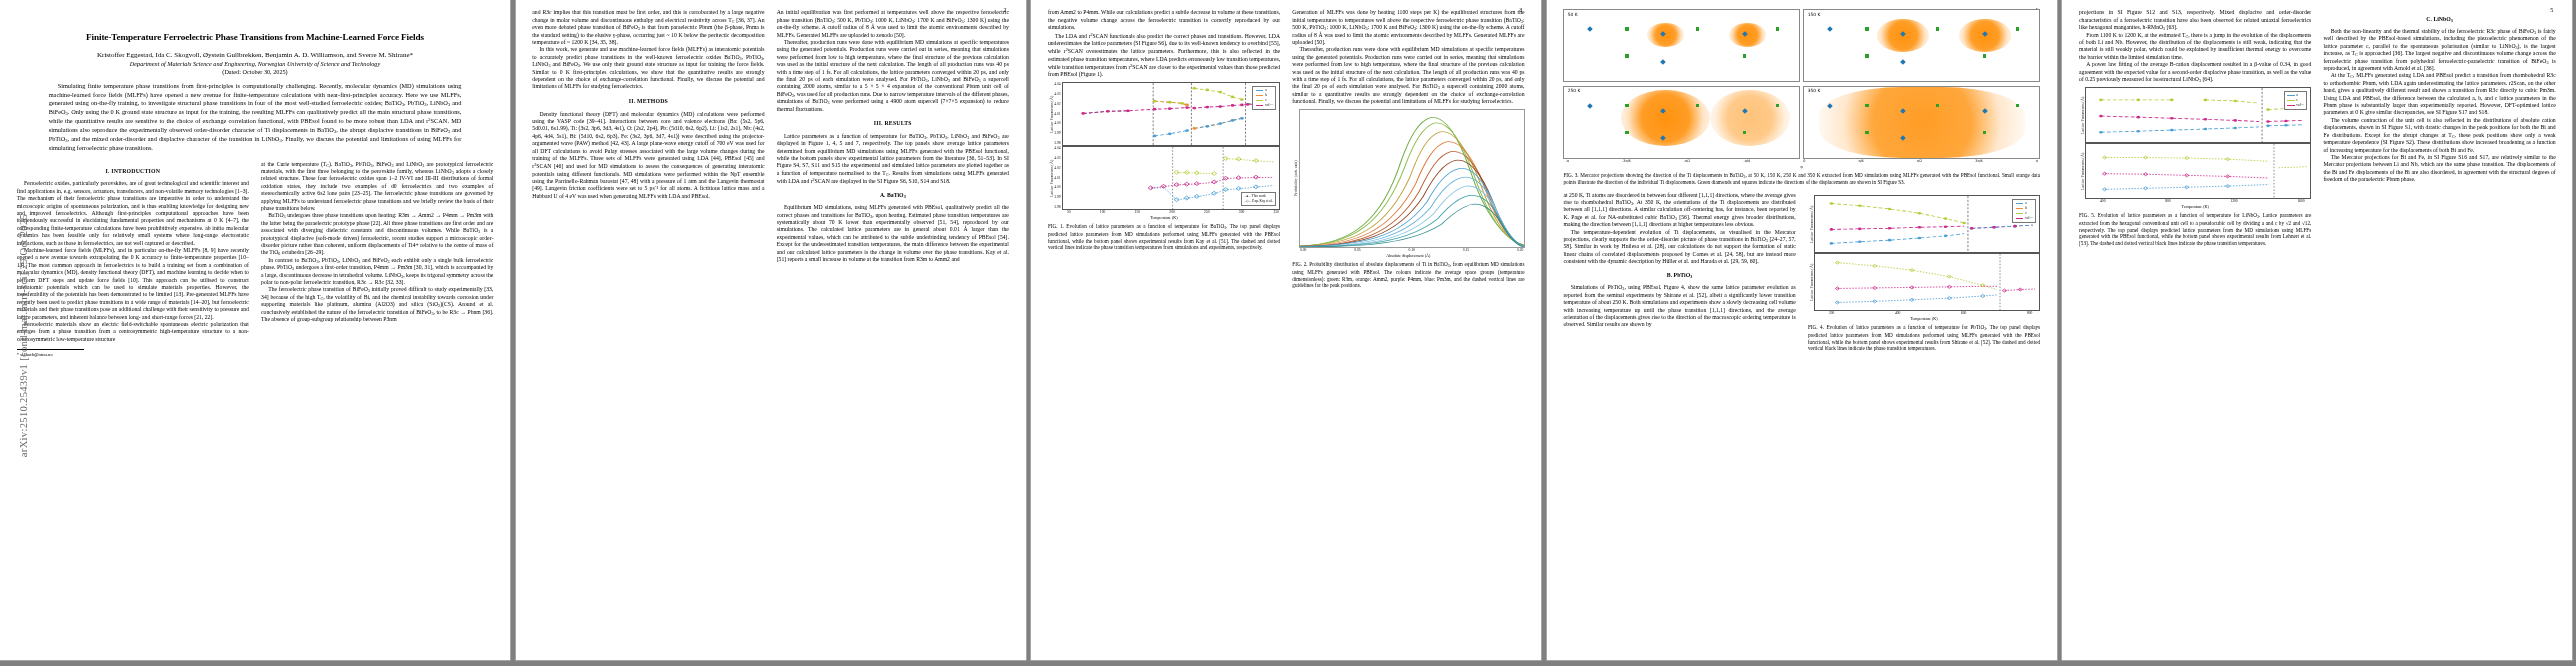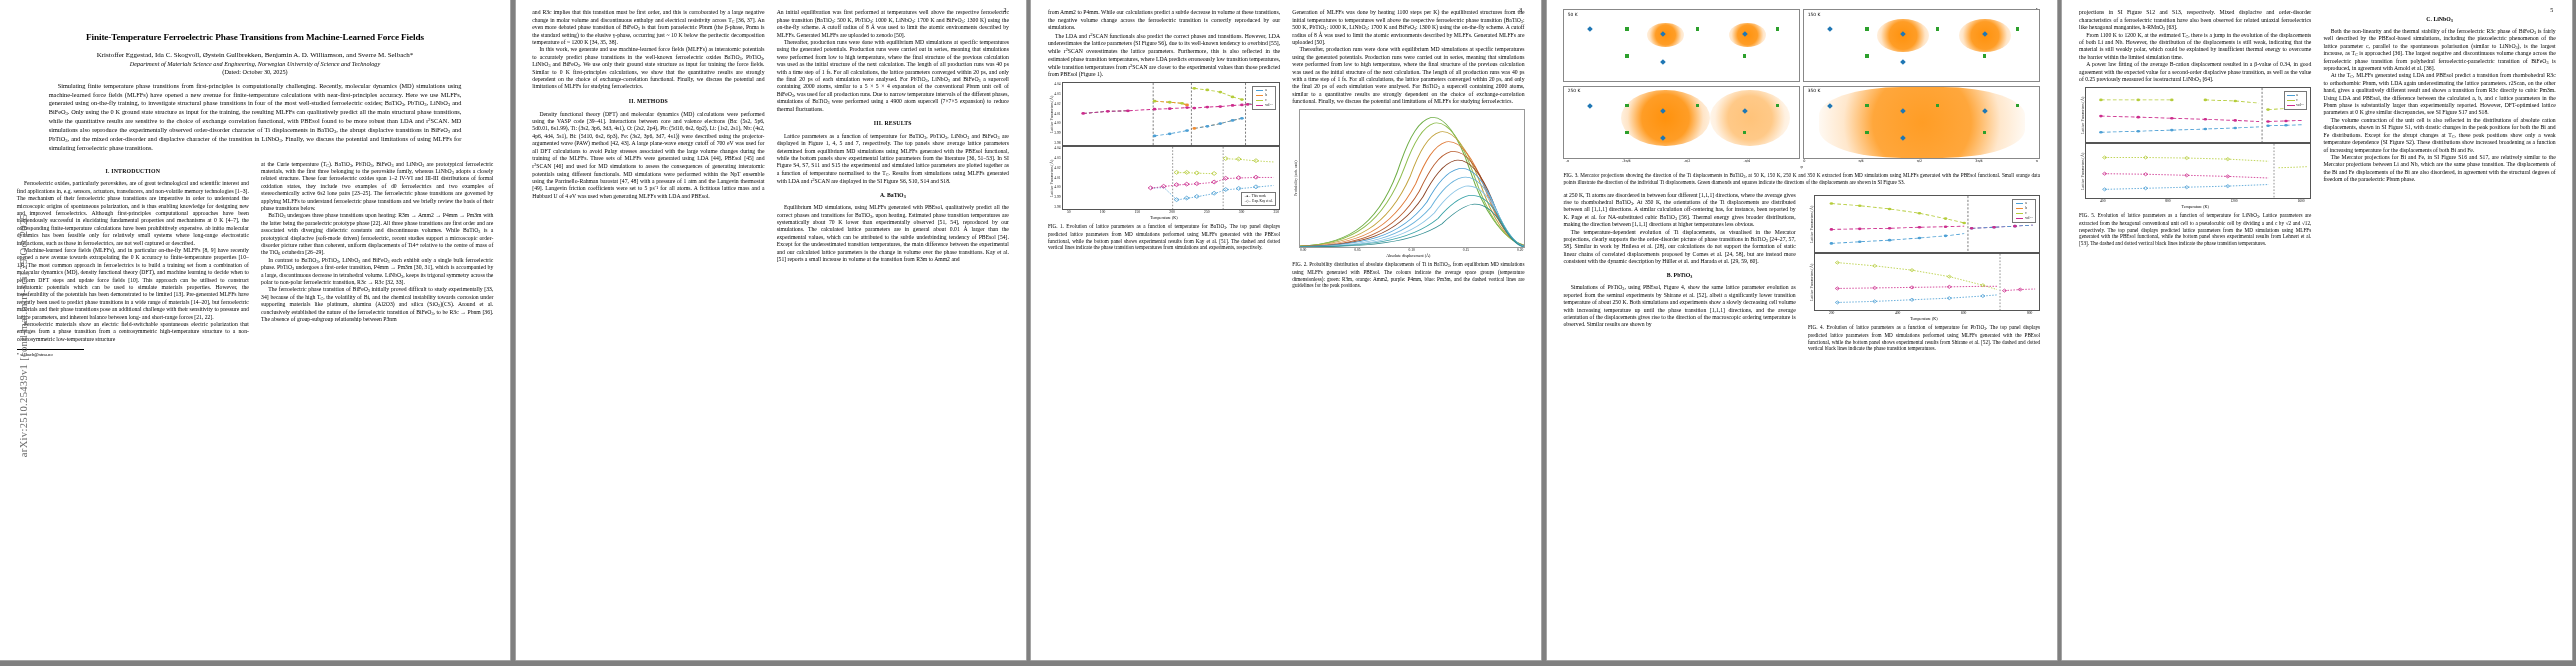--- a/index.html
+++ b/index.html
@@ -186,21 +186,21 @@
 </style>
 </head>
 <body>
 
 <div id="viewport">
 
   <div class="page">
     <div class="arxiv-stamp">arXiv:2510.25439v1  [cond-mat.mtrl-sci]  29 Oct 2025</div>
 
     <div class="title">Finite-Temperature Ferroelectric Phase Transitions from Machine-Learned Force Fields</div>
-    <div class="authors">Kristoffer Eggestad, Ida C. Skogvoll, Øystein Gullbrekken, Benjamin A. D. Williamson, and Sverre M. Selbach*</div>
+    <div class="authors">Kristoffer Eggestad, Ida C. Skogvoll, Øystein Gullbrekken, Benjamin A. D. Williamson, and Sverre M. Shirane*</div>
     <div class="affil">Department of Materials Science and Engineering, Norwegian University of Science and Technology</div>
     <div class="dated">(Dated: October 30, 2025)</div>
     <div class="abstract">Simulating finite temperature phase transitions from first-principles is computationally challenging. Recently, molecular dynamics (MD) simulations using machine-learned force fields (MLFFs) have opened a new avenue for finite-temperature calculations with near-first-principles accuracy. Here we use MLFFs, generated using on-the-fly training, to investigate structural phase transitions in four of the most well-studied ferroelectric oxides; BaTiO<sub>3</sub>, PbTiO<sub>3</sub>, LiNbO<sub>3</sub> and BiFeO<sub>3</sub>. Only using the 0 K ground state structure as input for the training, the resulting MLFFs can qualitatively predict all the main structural phase transitions, while the quantitative results are sensitive to the choice of exchange correlation functional, with PBEsol found to be more robust than LDA and r<sup>2</sup>SCAN. MD simulations also reproduce the experimentally observed order-disorder character of Ti displacements in BaTiO<sub>3</sub>, the abrupt displacive transitions in BiFeO<sub>3</sub> and PbTiO<sub>3</sub>, and the mixed order-disorder and displacive character of the transition in LiNbO<sub>3</sub>. Finally, we discuss the potential and limitations of using MLFFs for simulating ferroelectric phase transitions.</div>
 
     <div class="cols">
       <div class="col">
         <h2 class="sec">I.   INTRODUCTION</h2>
         <p class="body">Ferroelectric oxides, particularly perovskites, are of great technological and scientific interest and find applications in, e.g. sensors, actuators, transducers, and non-volatile memory technologies [1–3]. The mechanism of their ferroelectric phase transitions are imperative in order to understand the microscopic origins of spontaneous polarization, and is thus enabling knowledge for designing new and improved ferroelectrics. Although first-principles computational approaches have been tremendously successful in elucidating fundamental properties and mechanisms at 0 K [4–7], the corresponding finite-temperature calculations have been prohibitively expensive. ab initio molecular dynamics has been feasible only for relatively small systems where long-range electrostatic interactions, such as those in ferroelectrics, are not well captured or described.</p>
         <p class="body">Machine-learned force fields (MLFFs), and in particular on-the-fly MLFFs [8, 9] have recently opened a new avenue towards extrapolating the 0 K accuracy to finite-temperature properties [10–13]. The most common approach in ferroelectrics is to build a training set from a combination of molecular dynamics (MD), density functional theory (DFT), and machine learning to decide when to perform DFT steps and update force fields [10]. This approach can be utilised to construct interatomic potentials which can be used to simulate materials properties. However, the transferability of the potentials has been demonstrated to be limited [13]. Pre-generated MLFFs have recently been used to predict phase transitions in a wide range of materials [14–20], but ferroelectric materials and their phase transitions pose an additional challenge with their sensitivity to pressure and lattice parameters, and inherent balance between long- and short-range forces [21, 22].</p>
         <p class="body">Ferroelectric materials show an electric field-switchable spontaneous electric polarization that emerges from a phase transition from a centrosymmetric high-temperature structure to a non-centrosymmetric low-temperature structure</p>

